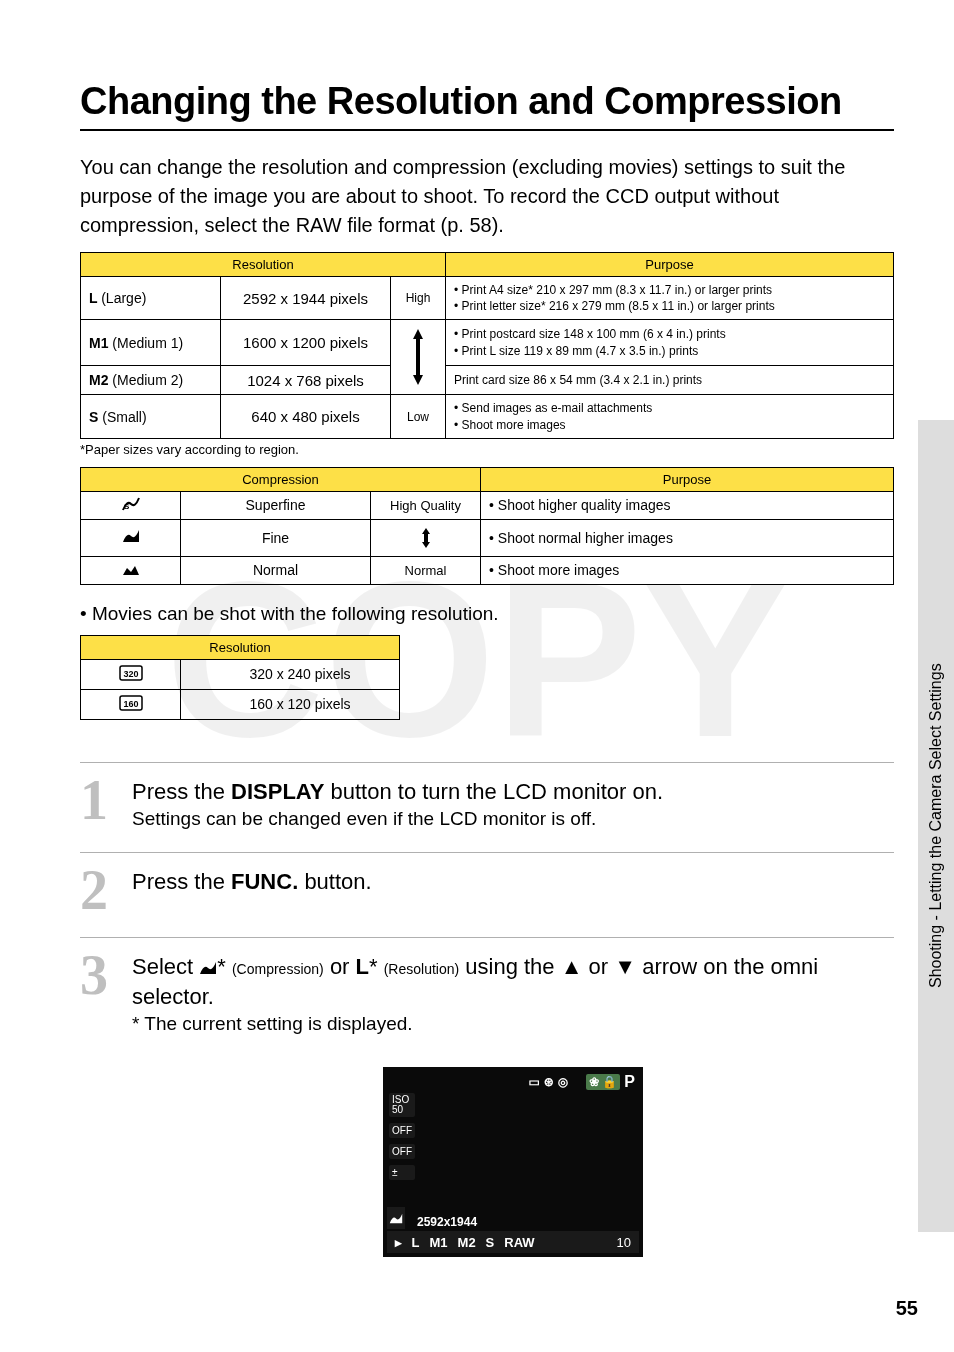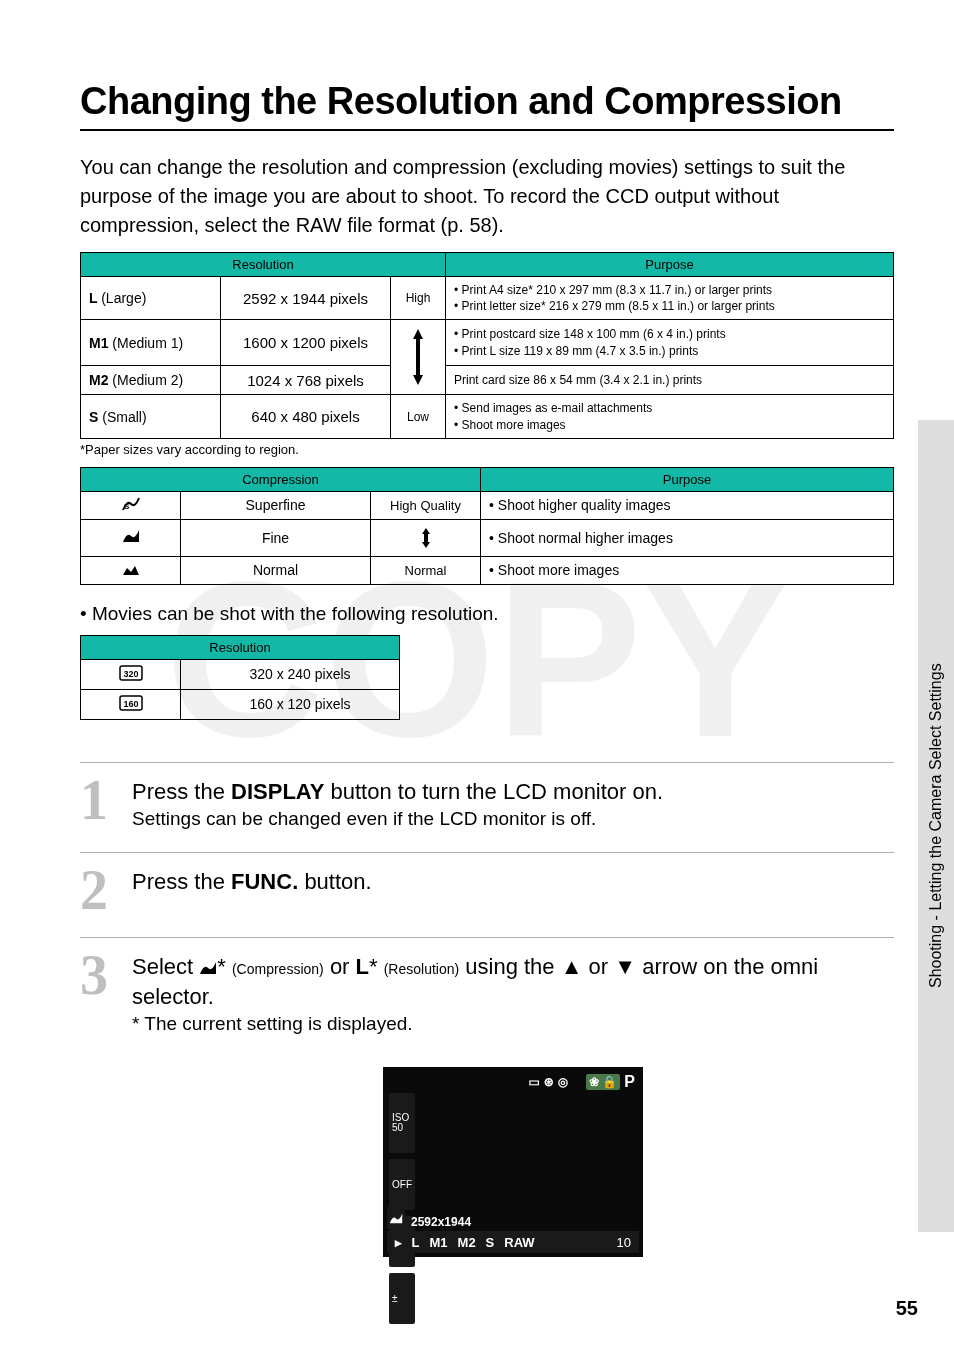--- a/index.html
+++ b/index.html
@@ -20,21 +20,21 @@
     border-bottom: 2px solid #000;
     margin-bottom: 22px;
   }
   .intro {
     font-size: 20px;
     line-height: 1.45;
     margin-bottom: 12px;
   }
   table { border-collapse: collapse; width: 100%; }
   th, td { border: 1px solid #000; font-size: 13px; }
-  th { font-weight: 400; background: #14b8a6; padding: 4px 6px; }
+  th { font-weight: 400; background: #fde047; padding: 4px 6px; }
   td { padding: 5px 8px; font-size: 13px; }
   .resTable td.label { font-weight: 700; width: 140px; font-size: 14px; }
   .resTable td.label .paren { font-weight: 400; }
   .resTable td.pixels { text-align: center; width: 170px; font-size: 15px; }
   .resTable td.arrow { text-align: center; width: 55px; font-size: 12px; vertical-align: middle; }
   .resTable td.purpose { font-size: 12px; line-height: 1.35; }
   .footnote { font-size: 13px; margin: 3px 0 10px 0; }
   .compTable { margin-bottom: 18px; }
   .compTable td.icon { width: 100px; text-align: center; }
   .compTable td.name { text-align: center; width: 190px; font-size: 14px; }
@@ -54,22 +54,22 @@
   .stepBody .sup { font-size: 14px; }
   .step3Row { display: flex; gap: 32px; align-items: center; flex-direction: column; }
   .lcd {
     width: 260px; height: 190px; background: #0a0a0a; color: #fff;
     position: relative; font-family: Arial, sans-serif; font-size: 12px; flex-shrink: 0;
   }
   .lcd .topRow { position: absolute; top: 6px; right: 8px; display: flex; gap: 4px; align-items: center; }
   .lcd .topRow span { font-weight: 700; }
   .lcd .greenBox { background: #4a7a4a; padding: 1px 3px; border-radius: 2px; display:flex; gap:3px; align-items:center; }
   .lcd .leftCol { position: absolute; left: 6px; top: 26px; display: flex; flex-direction: column; gap: 6px; font-size: 10px; }
-  .lcd .leftCol span { background: #1a1a1a; padding: 20px 3px; border-radius: 2px; }
-  .lcd .sizeText { position: absolute; left: 28px; bottom: 28px; font-size: 12px; font-weight: 700; }
+  .lcd .leftCol span { background: #1a1a1a; padding: 2px 3px; border-radius: 2px; }
+  .lcd .sizeText { position: absolute; left: 34px; bottom: 28px; font-size: 12px; font-weight: 700; }
   .lcd .bottomBar { position: absolute; left: 4px; right: 4px; bottom: 4px; height: 22px; background: #1a1a1a; display: flex; align-items: center; justify-content: space-between; padding: 0 8px; font-weight: 800; }
   .lcd .bottomBar .opts { display: flex; gap: 10px; font-size: 13px; }
   .lcd .bottomBar .sel { color: #fff; }
   .lcd .bottomBar .count { font-size: 13px; font-weight: 400; }
   .lcd .bottomLeftIcon { position: absolute; left: 4px; bottom: 28px; width: 18px; height: 22px; background:#1a1a1a; display:flex; align-items:center; justify-content:center; }
   .lcd .bottomLeftL { position: absolute; left: 4px; bottom: 4px; width: 18px; height: 22px; background:#3a3a3a; display:flex; align-items:center; justify-content:center; font-weight:800; font-size:14px; }
   .sideTab {
     position: absolute; right: 0; top: 420px; bottom: 120px; width: 36px;
     background: #ddd; writing-mode: vertical-rl; transform: rotate(180deg);
     display: flex; align-items: center; justify-content: center;

